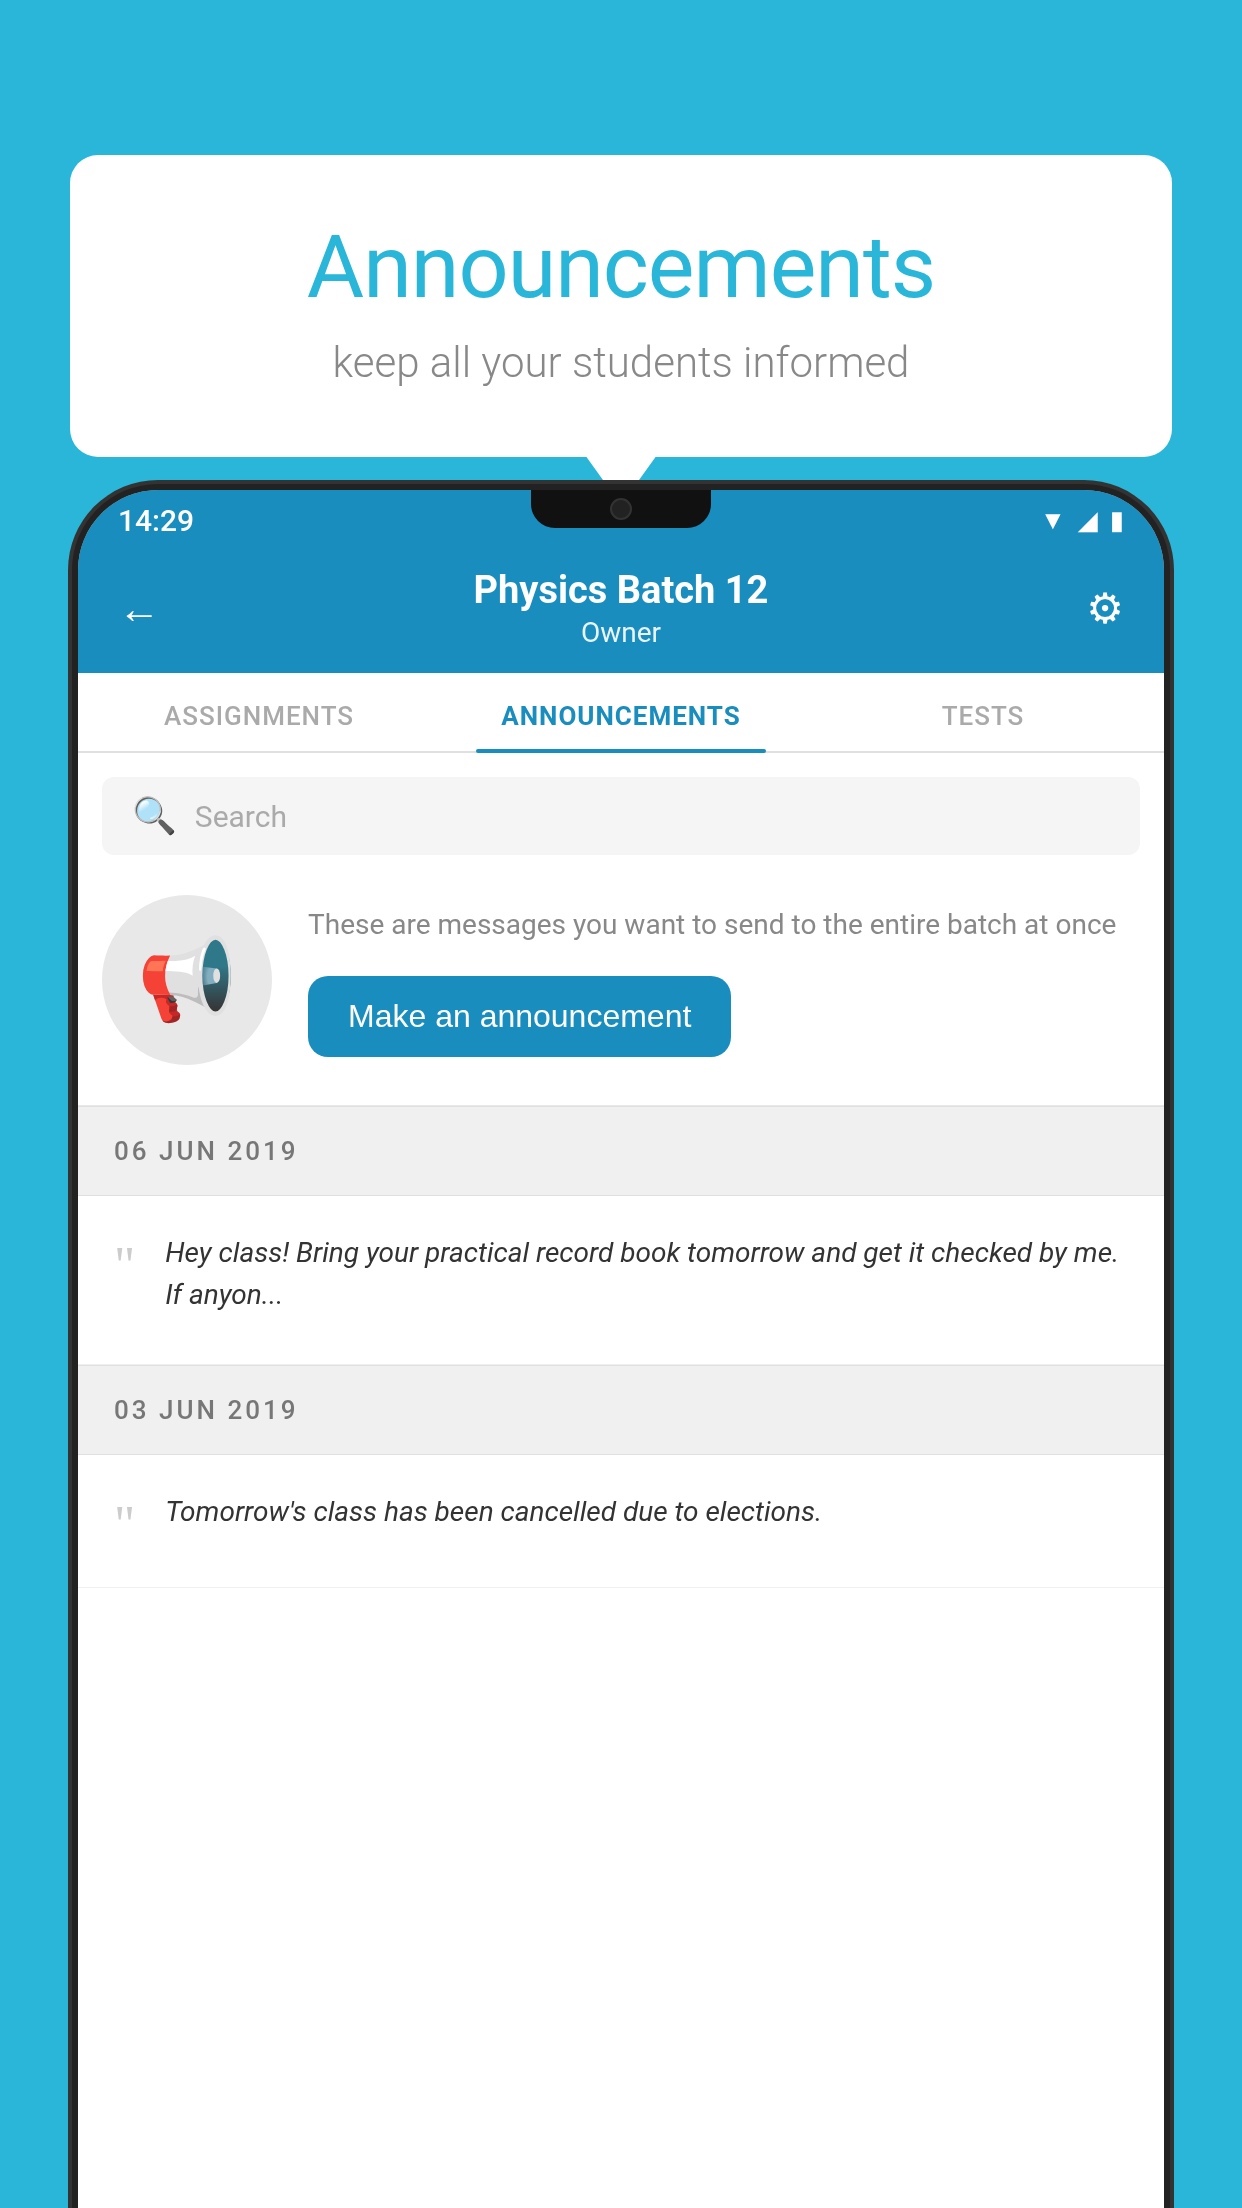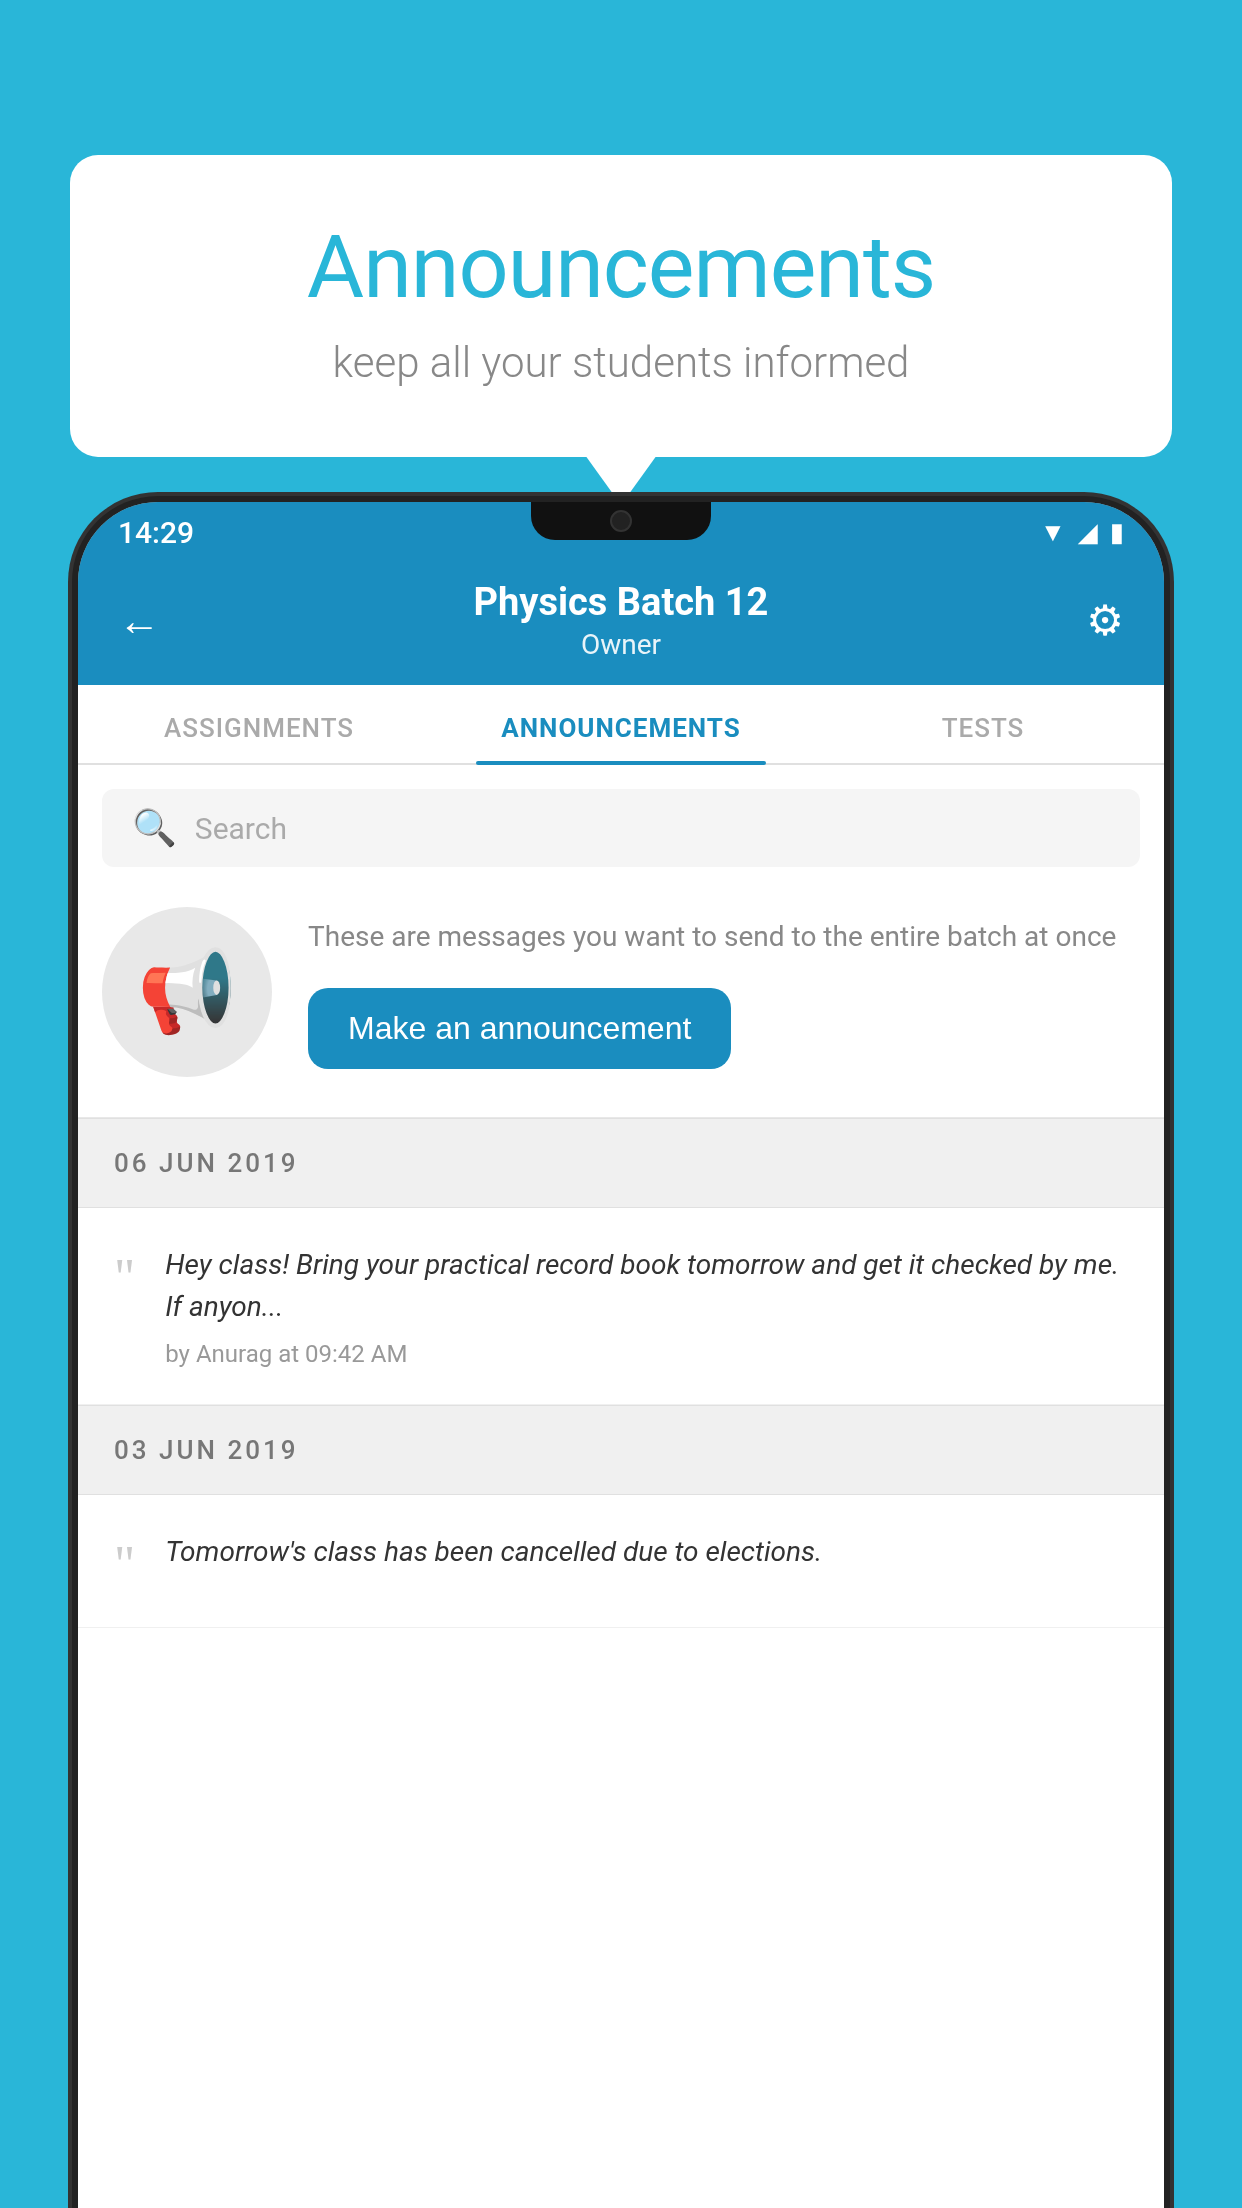--- a/index.html
+++ b/index.html
@@ -59,21 +59,20 @@
     .phone-frame {
       position: absolute;
       top: 490px;
       left: 78px;
       right: 78px;
       bottom: 0;
       background: #a3a3a3;
       border-radius: 80px 80px 0 0;
       overflow: hidden;
       box-shadow: 0 0 0 6px #222, 0 0 0 10px #333;
-      margin-top: 12px;
     }
 
     
     .phone-notch {
       position: absolute;
       top: 0;
       left: 50%;
       transform: translateX(-50%);
       width: 180px;
       height: 38px;
@@ -360,21 +359,20 @@
     </div>
 
     <div class="date-separator">
       <span>06  JUN  2019</span>
     </div>
 
     <div class="announcement-item">
       <div class="quote-icon">"</div>
       <div class="announcement-content">
         <div class="announcement-text">Hey class! Bring your practical record book tomorrow and get it checked by me. If anyon...</div>
-        <div class="announcement-meta">by Anurag at 09:42 AM</div>
       </div>
     </div>
 
     <div class="date-separator">
       <span>03  JUN  2019</span>
     </div>
 
     <div class="announcement-item">
       <div class="quote-icon">"</div>
       <div class="announcement-content">

